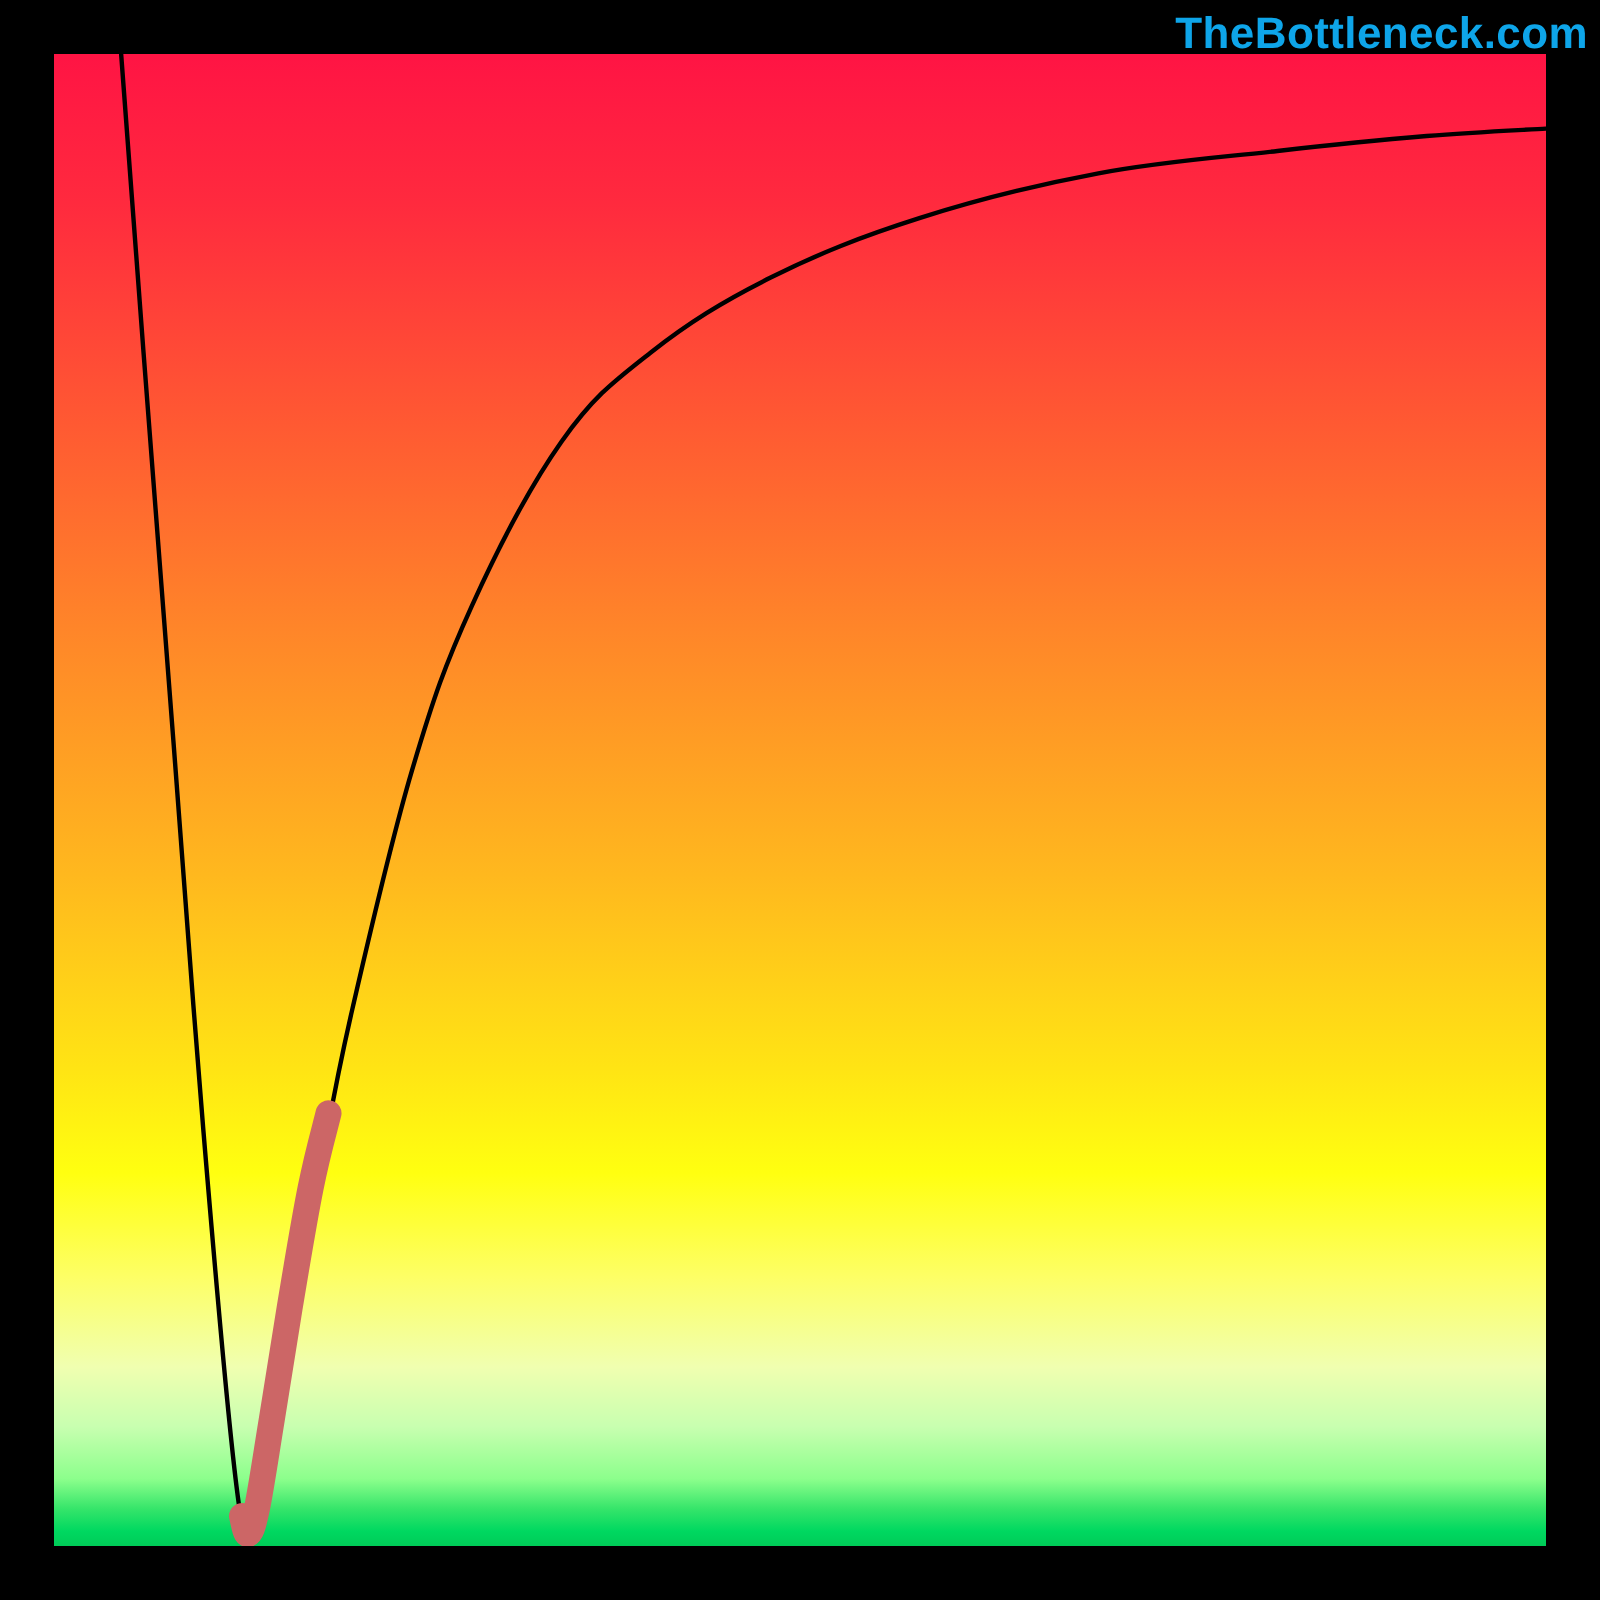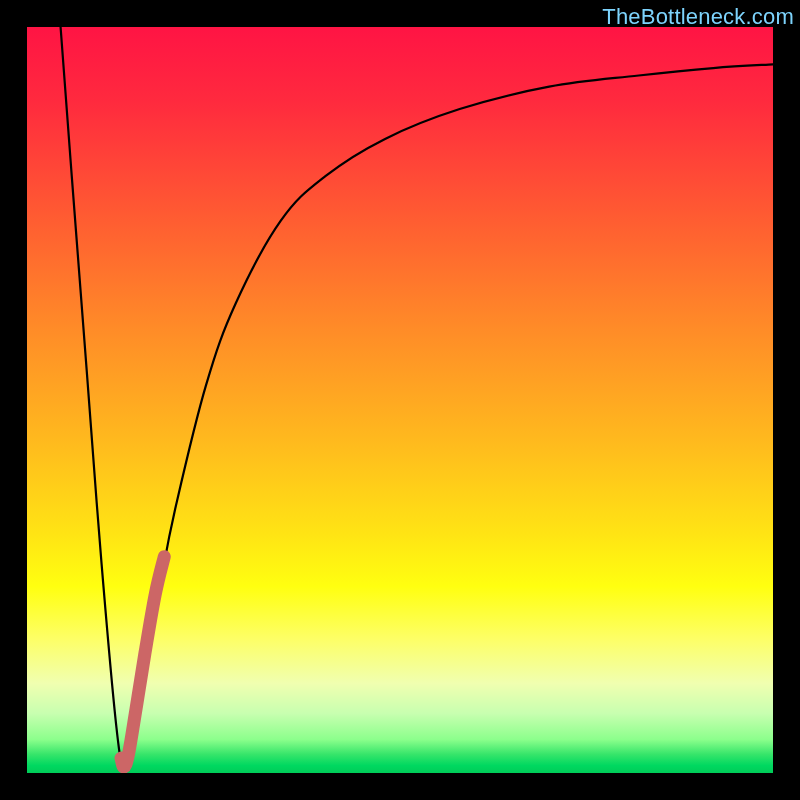--- a/index.html
+++ b/index.html
@@ -50,23 +50,23 @@
     top: 27px;
     width: 746px;
     height: 746px;
     pointer-events: none;
   }
   
   #watermark {
     position: absolute;
     top: 4px;
     right: 6px;
-    color: #7dd3fc;
+    color: #0ea5e9;
     font-size: 22px;
-    font-weight: 400;
+    font-weight: 700;
     letter-spacing: 0.2px;
     user-select: none;
   }
 </style>
 </head>
 <body>
 
 <div id="frame">
 
   <div id="plot"></div>

